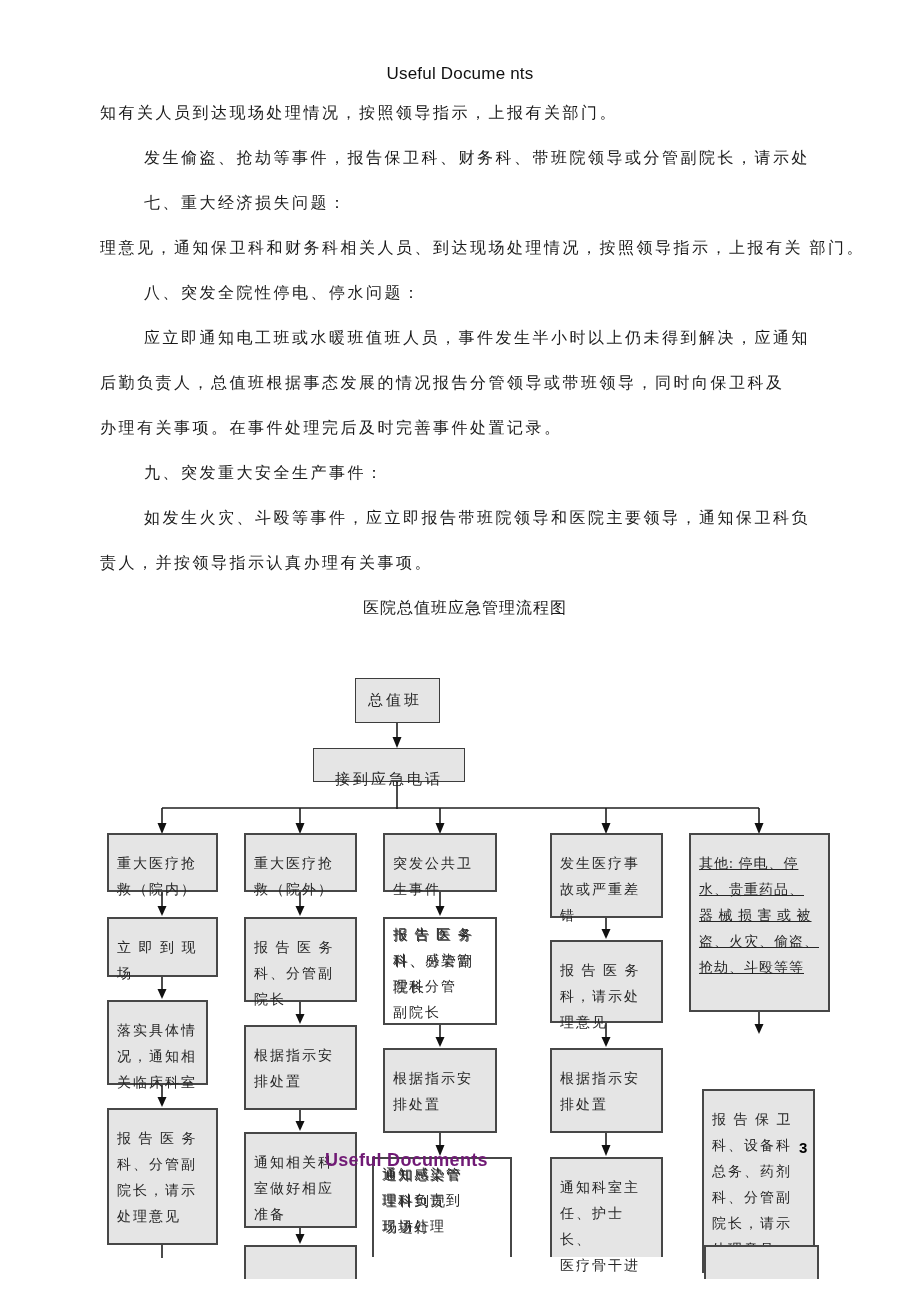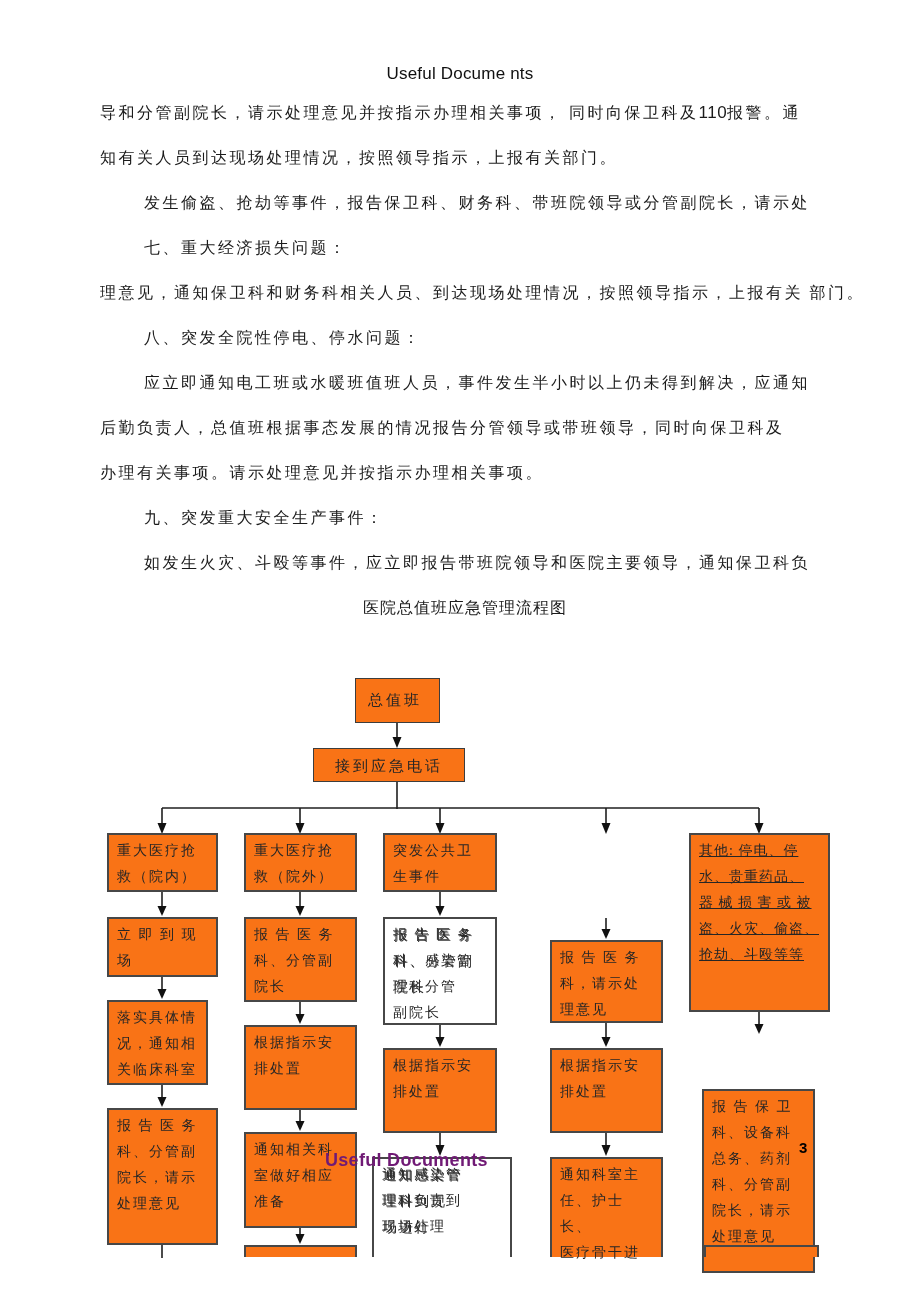--- a/index.html
+++ b/index.html
@@ -19,24 +19,24 @@
 
   
   .body-text{position:absolute;top:90px;left:100px;width:730px;}
   .line{height:45px;line-height:45px;font-size:16px;letter-spacing:2.5px;white-space:nowrap;}
   .line.indent{padding-left:44px;}
   .line.center{text-align:center;letter-spacing:1px;padding-left:0;}
   .num110{font-family:"Liberation Sans","DejaVu Sans",sans-serif;font-size:17px;letter-spacing:0.5px;}
 
   
   .fbox{
-    position:absolute;box-sizing:border-box;background:#f97316;
+    position:absolute;box-sizing:border-box;background:#e5e5e5;
     border:2px solid #474747;
     font-size:14px;line-height:26px;letter-spacing:2px;
-    padding:3px 8px;white-space:pre-line;color:#262626;
+    padding:16px 8px;white-space:pre-line;color:#262626;
   }
   .fbox.thin{border-width:1px;border-color:#3d3d3d;}
   .fbox.nb{border-bottom:none;}
   .root-box{padding-top:8px;padding-left:12px;letter-spacing:3px;font-size:15px;}
   .entry-box{text-align:center;line-height:29px;font-size:15px;letter-spacing:3px;}
 
   
   .overlap-box{position:absolute;box-sizing:border-box;background:#fff;border:2px solid #474747;}
   .overlap-layer{
     position:absolute;left:8px;top:3px;right:6px;
@@ -59,31 +59,31 @@
   svg.connectors{position:absolute;left:0;top:0;pointer-events:none;}
 </style>
 </head>
 <body>
 
 <div class="page">
 
   <div class="header-title">Useful Docume nts</div>
 
   <div class="body-text">
-    <div class="line"><span>导和分管副院长，请示处理意见并按指示办理相关事项， 同时向保卫科及</span><span class="num110">110</span><span>报警。通</span></div>
     <div class="line">知有关人员到达现场处理情况，按照领导指示，上报有关部门。</div>
     <div class="line indent">发生偷盗、抢劫等事件，报告保卫科、财务科、带班院领导或分管副院长，请示处</div>
     <div class="line indent">七、重大经济损失问题：</div>
     <div class="line">理意见，通知保卫科和财务科相关人员、到达现场处理情况，按照领导指示，上报有关 部门。</div>
     <div class="line indent">八、突发全院性停电、停水问题：</div>
     <div class="line indent">应立即通知电工班或水暖班值班人员，事件发生半小时以上仍未得到解决，应通知</div>
     <div class="line">后勤负责人，总值班根据事态发展的情况报告分管领导或带班领导，同时向保卫科及</div>
-    <div class="line">办理有关事项。请示处理意见并按指示办理相关事项。</div>
+    <div class="line">办理有关事项。在事件处理完后及时完善事件处置记录。</div>
     <div class="line indent">九、突发重大安全生产事件：</div>
     <div class="line indent">如发生火灾、斗殴等事件，应立即报告带班院领导和医院主要领导，通知保卫科负</div>
+    <div class="line">责人，并按领导指示认真办理有关事项。</div>
     <div class="line center">医院总值班应急管理流程图</div>
   </div>
 
   <svg class="connectors" width="920" height="1303" viewBox="0 0 920 1303">
     <g stroke="#1f1f1f" stroke-width="1.6" fill="none">
       <line x1="397" y1="723" x2="397" y2="738"></line>
       <line x1="397" y1="782" x2="397" y2="809"></line>
       <line x1="162" y1="808" x2="759" y2="808"></line>
       <line x1="162" y1="808" x2="162" y2="824"></line>
       <line x1="300" y1="808" x2="300" y2="824"></line>
@@ -179,20 +179,23 @@
 排处置</div>
   <div class="overlap-box nb" style="left:372px;top:1157px;width:140px;height:100px;border-bottom:none;">
     <div class="overlap-layer">通知感染管
 理科负责到
 现场处理</div>
     <div class="overlap-layer b">通知感染管
 理科到现
 场进行</div>
   </div>
 
+  <div class="fbox" style="left:550px;top:833px;width:113px;height:85px;">发生医疗事
+故或严重差
+错</div>
   <div class="fbox" style="left:550px;top:940px;width:113px;height:83px;">报 告 医 务
 科，请示处
 理意见</div>
   <div class="fbox" style="left:550px;top:1048px;width:113px;height:85px;">根据指示安
 排处置</div>
   <div class="fbox nb" style="left:550px;top:1157px;width:113px;height:100px;">通知科室主
 任、护士长、
 医疗骨干进</div>
 
   <div class="fbox" style="left:689px;top:833px;width:141px;height:179px;letter-spacing:1px;text-decoration:underline;">其他: 停电、停

